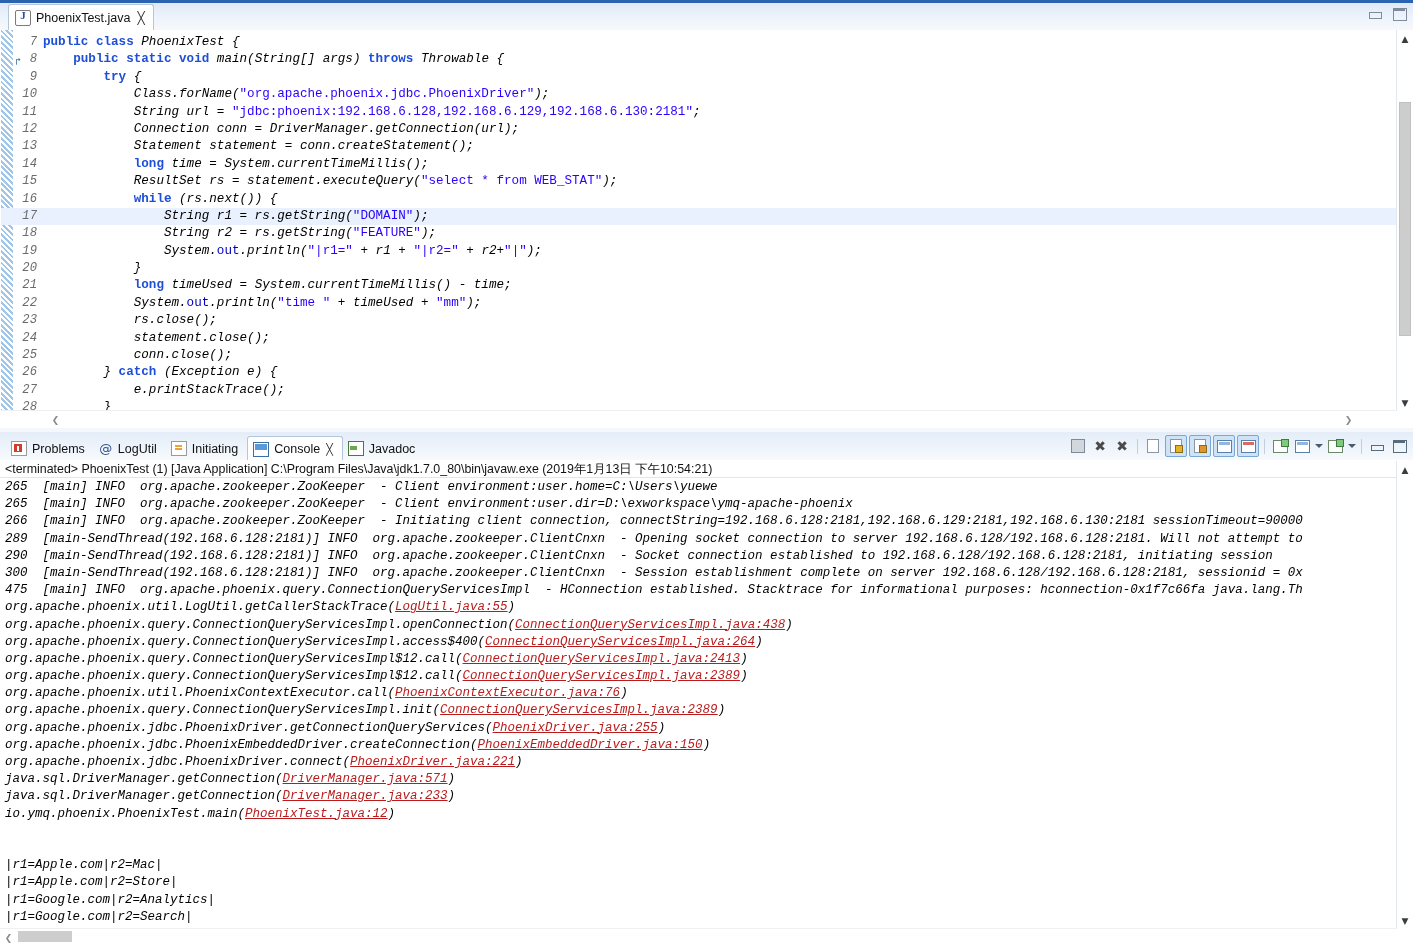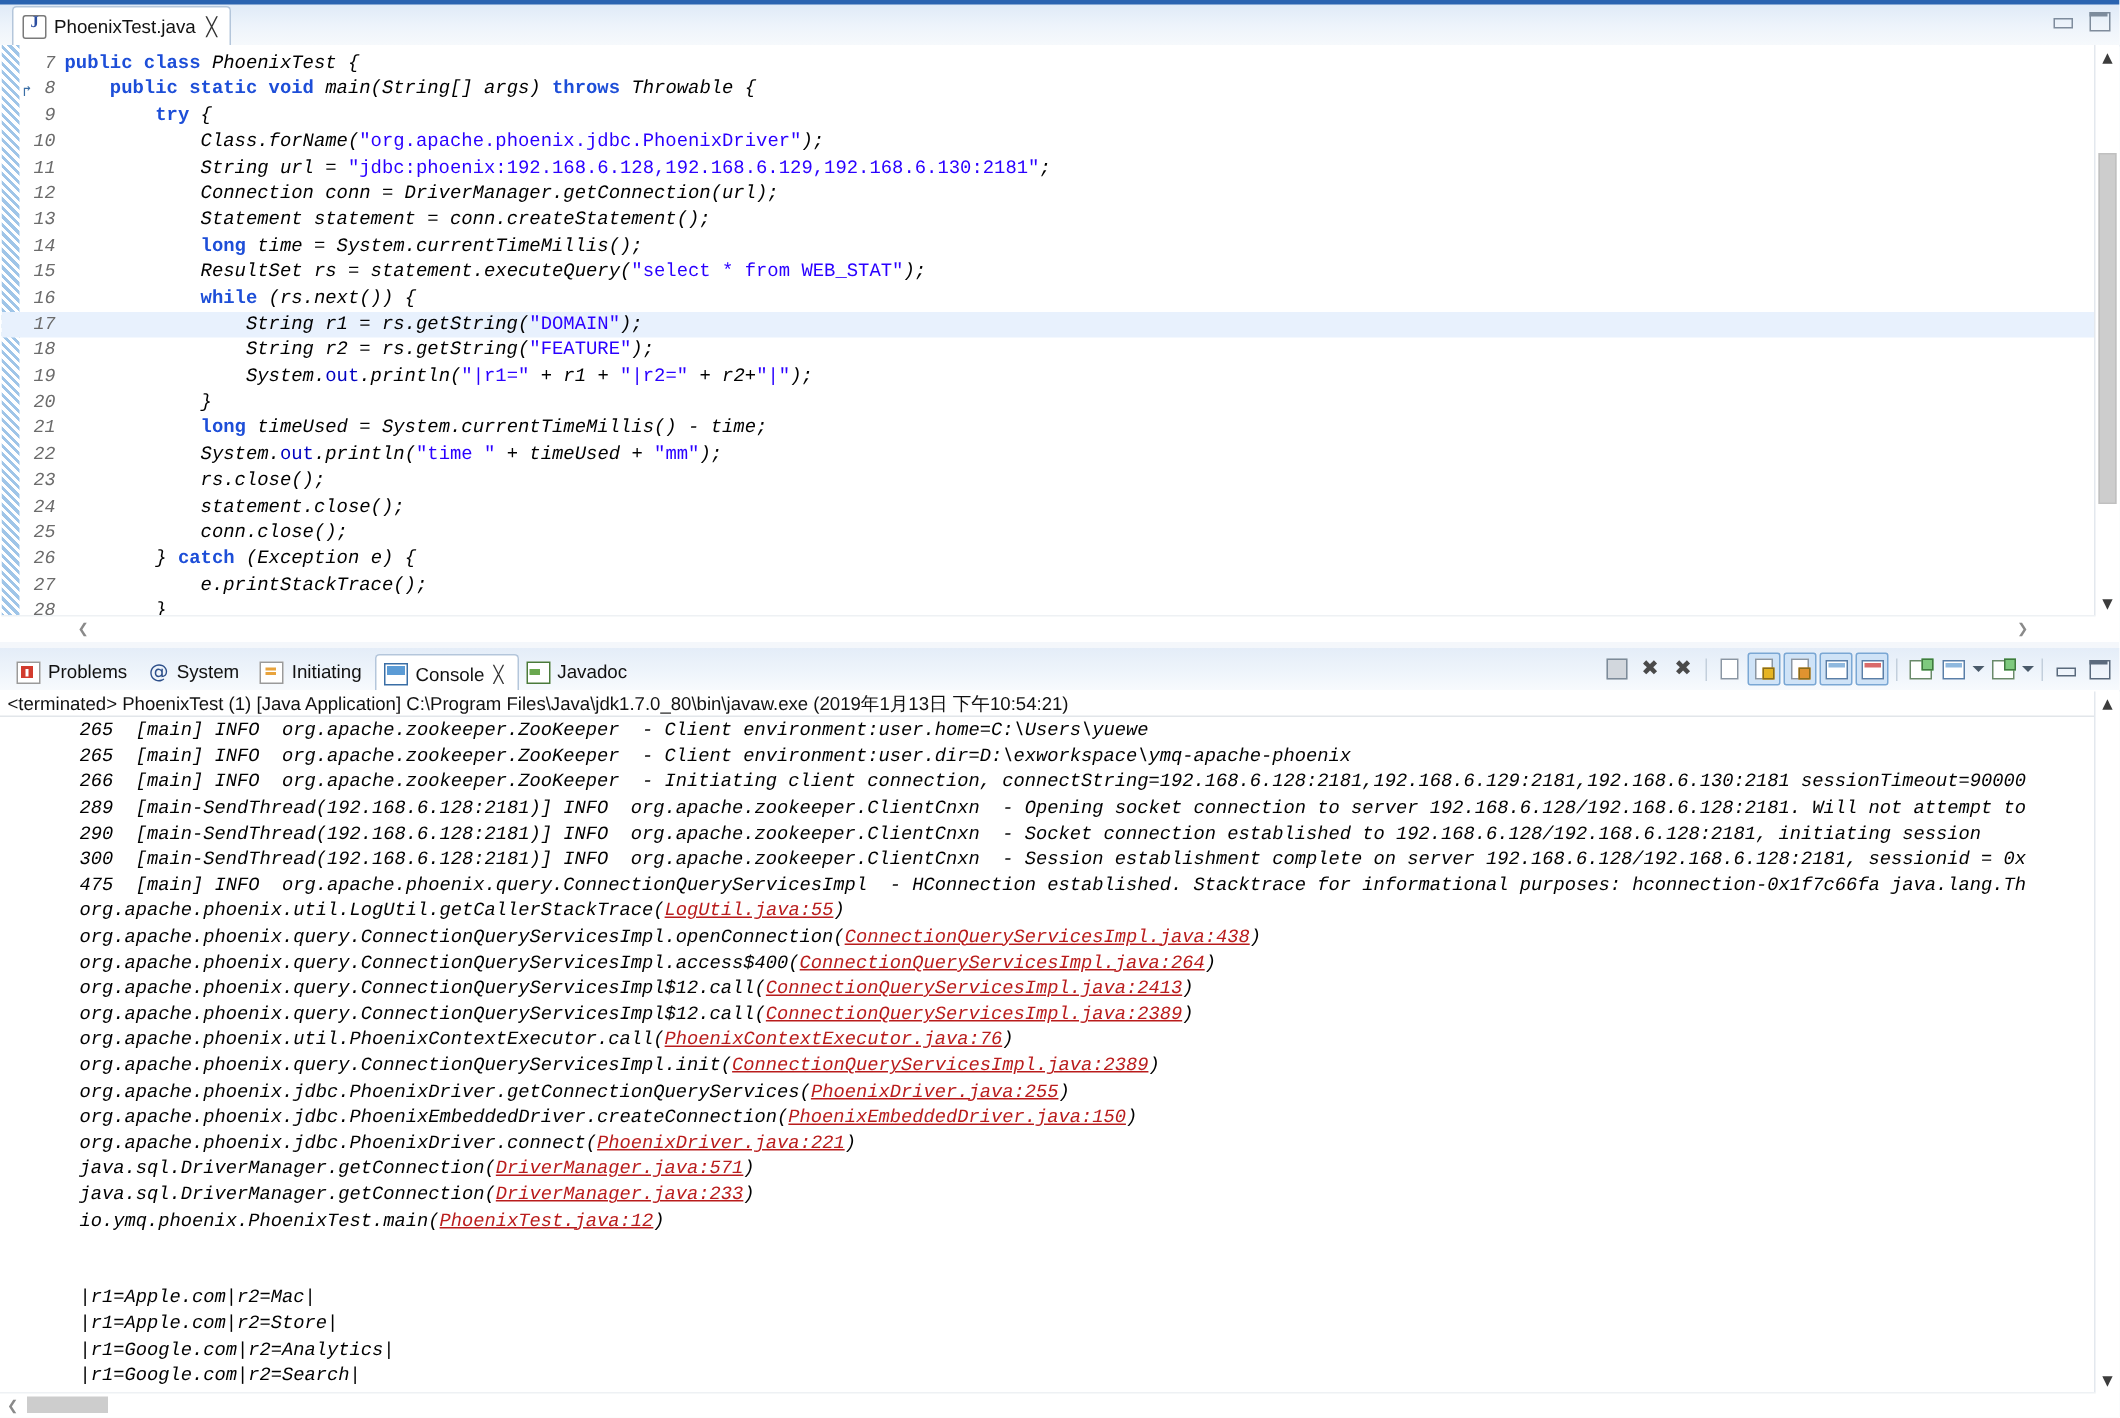--- a/index.html
+++ b/index.html
@@ -193,21 +193,21 @@
     left: 0; top: 432px; right: 0; bottom: 0;
     background: #f2f6fb;
   }
   .console-tabstrip {
     position: absolute; left: 0; top: 0; right: 0; height: 28px;
     background: linear-gradient(to bottom, #e4edf8 0%, #eef4fb 55%, #f7fafd 100%);
     border-bottom: 1px solid #b9c9dc;
   }
   .ctabs {
     position: absolute; left: 6px; top: 4px;
-    display: flex; align-items: flex-start; height: 25px;
+    display: flex; align-items: center; height: 25px;
   }
   .ctab {
     height: 24px;
     padding: 0 9px 0 5px;
     display: flex; align-items: center; gap: 5px;
     font-size: 12.5px; color: #111;
     white-space: nowrap;
   }
   .ctab.active {
     background: #ffffff;
@@ -360,21 +360,21 @@
     position: absolute; left: 0; top: 18px; right: 16px; bottom: 16px;
     overflow: hidden;
     font-family: "Liberation Mono", monospace;
     font-size: 12.5px;
     line-height: 17.2px;
     white-space: pre;
     color: #000;
     padding-left: 5px;
     font-style: italic;
   }
-  .console-out .ln { height: 17.2px; margin-left: 48px; }
+  .console-out .ln { height: 17.2px; }
   .lnk {
     color: #b91c1c;
     text-decoration: underline;
   }
   .cvscroll {
     position: absolute; right: 0; top: 0; width: 16px; bottom: 16px;
     background: #ffffff; border-left: 1px solid #e3e8ee;
   }
   .chscroll {
     position: absolute; left: 0; right: 16px; bottom: 0; height: 16px;
@@ -430,21 +430,21 @@
   <div class="console-shell">
 
     <div class="console-tabstrip">
       <div class="ctabs" id="console-tabs">
           <div class="ctab">
             <span class="ct-ico ico-problems"></span>
             <span>Problems</span>
           </div>
           <div class="ctab">
             <span class="ct-ico ico-javadoc">@</span>
-            <span>System</span>
+            <span>LogUtil</span>
           </div>
           <div class="ctab">
             <span class="ct-ico ico-decl"></span>
             <span>Initiating</span>
           </div>
           <div class="ctab active">
             <span class="ct-ico ico-console"></span>
             <span>Console</span>
             <span class="ctab-close">╳</span>
           </div>

